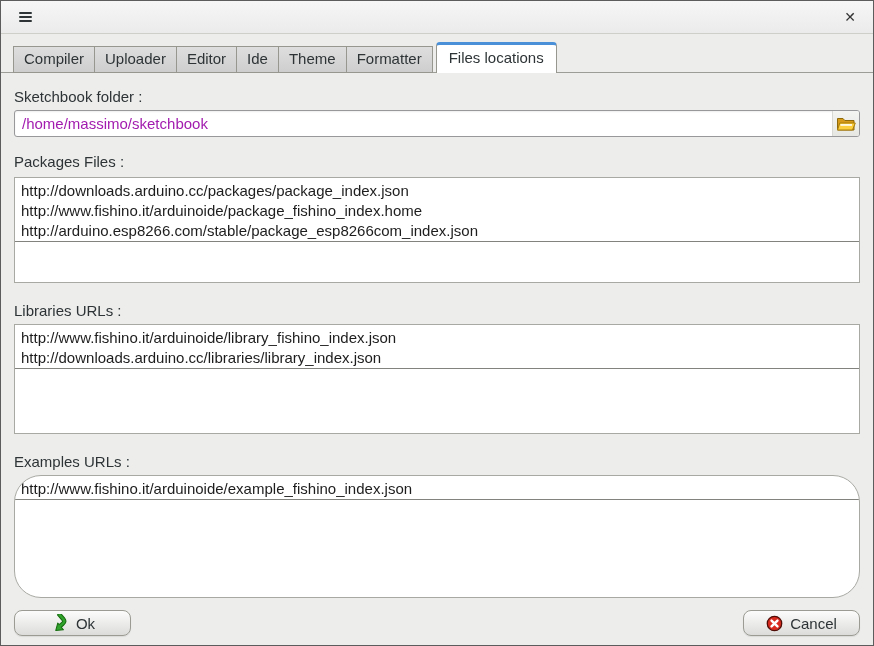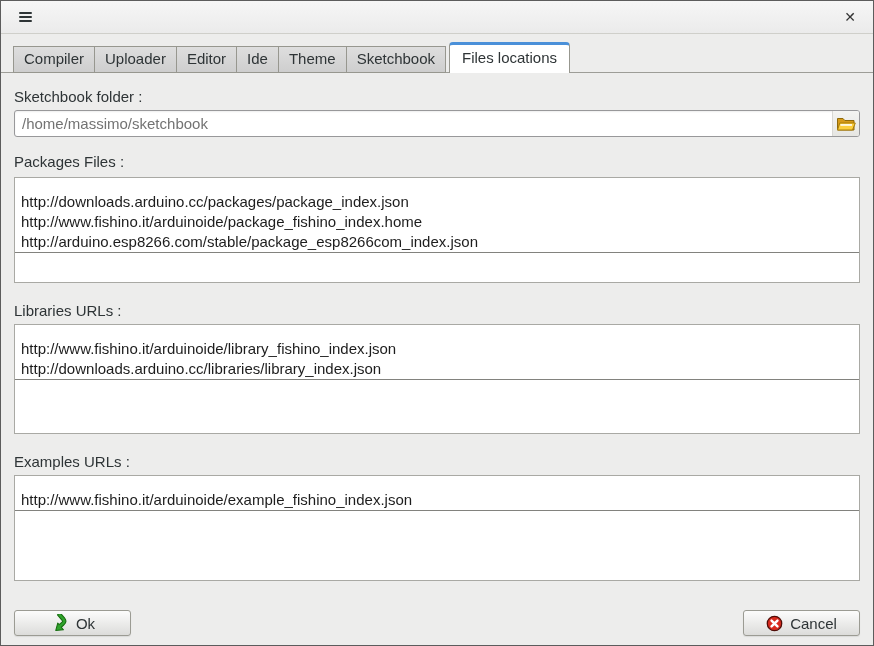--- a/index.html
+++ b/index.html
@@ -81,59 +81,59 @@
     border: 1px solid #98989a;
     border-radius: 3px;
     display: flex;
     align-items: stretch;
     box-shadow: inset 0 1px 2px rgba(0,0,0,0.07);
     overflow: hidden;
   }
   .entry-input {
     flex: 1;
     border: none; outline: none; background: transparent;
-    font: inherit; color: #737373;
+    font: inherit; color: #a21caf;
     padding: 0 7px;
   }
   .folder-btn {
     width: 27px;
     border: none;
     border-left: 1px solid #d8d8d4;
     background: linear-gradient(#f4f4f2, #e6e6e2);
     display: flex; align-items: center; justify-content: center;
     cursor: pointer; padding: 0;
   }
 
   .urls-box {
     background: #fff;
     border: 1px solid #a9a9a4;
     overflow: hidden;
   }
   .box-packages  { height: 106px; }
   .box-libraries { height: 110px; }
-  .box-examples  { height: 106px; }
+  .box-examples  { height: 123px; border-radius: 27px; }
   .lines {
-    padding: 14px 6px 0;
+    padding: 3px 6px 0;
     line-height: 20px;
     border-bottom: 1px solid #82827e;
     color: #1d1d1d;
     white-space: nowrap;
   }
 
   
   .btn-row {
     position: absolute; left: 13px; right: 13px; bottom: 9px;
     display: flex; justify-content: space-between;
   }
   .btn {
     min-width: 117px; height: 26px;
     display: inline-flex; align-items: center; justify-content: center; gap: 7px;
     background: linear-gradient(#fcfcfc, #dcdcda);
     border: 1px solid #9b9b93;
-    border-radius: 3px;
+    border-radius: 8px;
     font: inherit; color: #2e3436;
     padding: 12px 12px;
     cursor: pointer;
     box-shadow: 0 1px 1px rgba(0,0,0,0.08);
   }
   .icon { display: inline-flex; }
 </style>
 </head>
 <body>
 
@@ -147,21 +147,21 @@
   </div>
   <div class="close-btn">✕</div>
 </div>
 
 <div class="tabbar">
   <div class="tab">Compiler</div>
   <div class="tab">Uploader</div>
   <div class="tab">Editor</div>
   <div class="tab">Ide</div>
   <div class="tab">Theme</div>
-  <div class="tab last-plain">Sketchbook</div>
+  <div class="tab last-plain">Formatter</div>
   <div class="tab active">Files locations</div>
 </div>
 
 <div class="content">
 
   <div class="field-label lbl-sketchbook">Sketchbook folder :</div>
   <div class="entry">
     <input class="entry-input" value="/home/massimo/sketchbook" style="">
     <button class="folder-btn" title="">
       <span class="icon">

